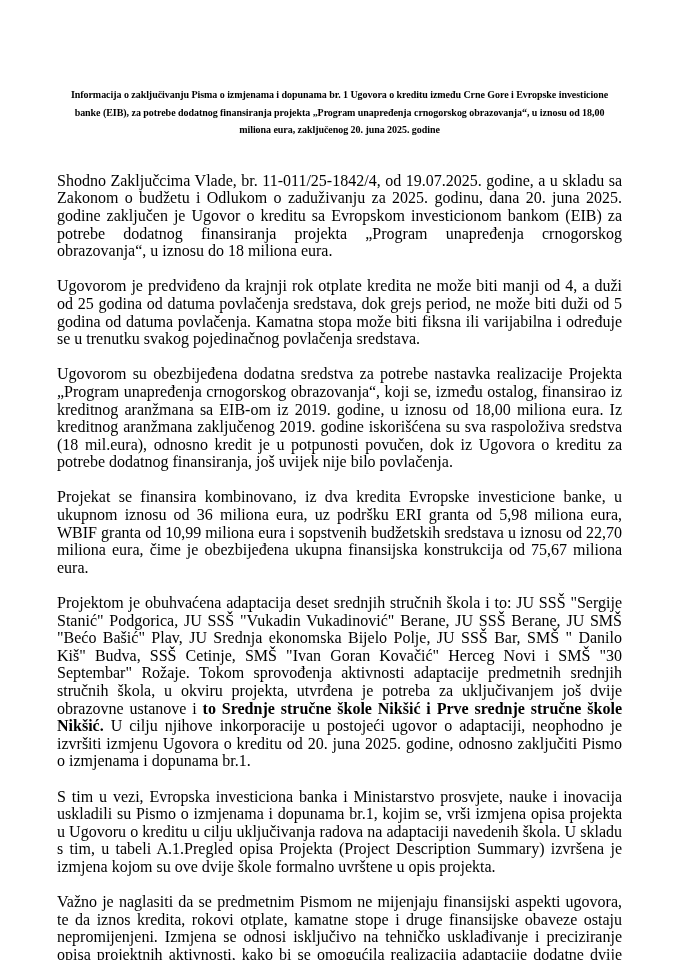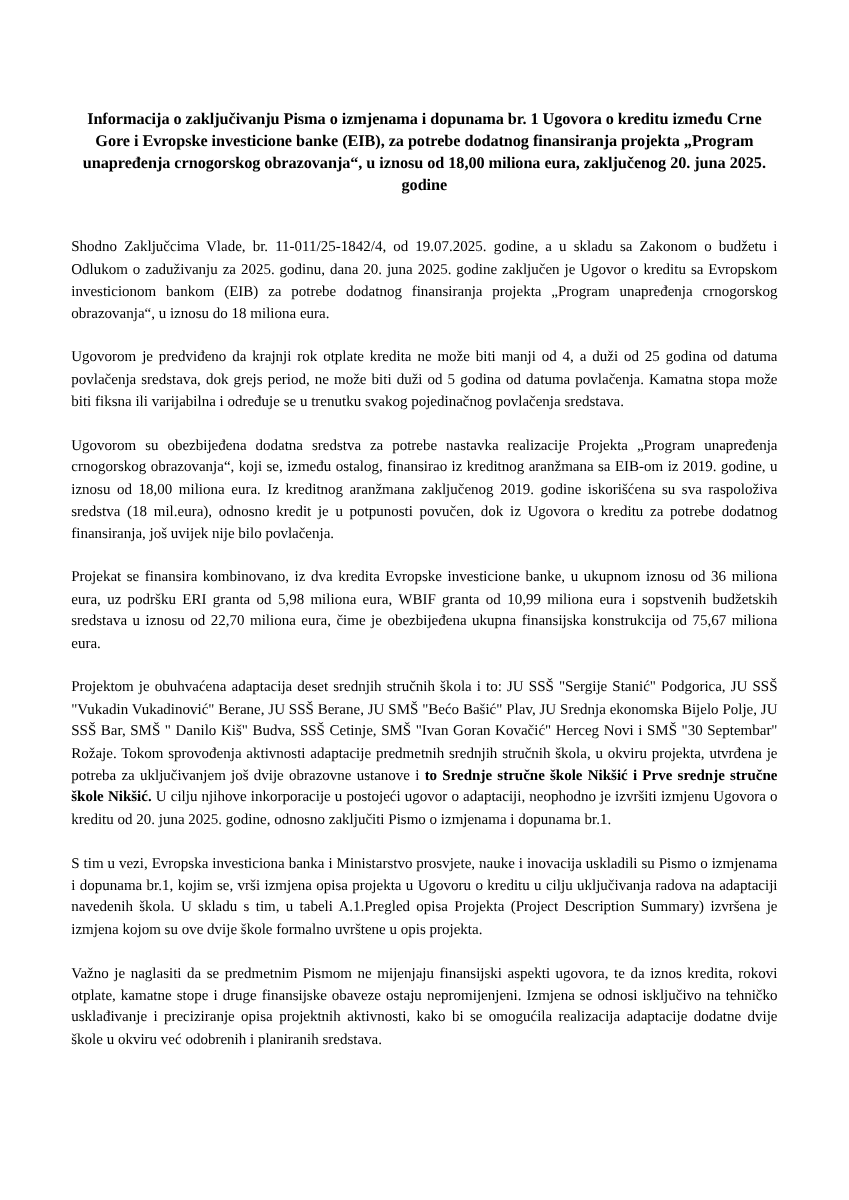--- a/index.html
+++ b/index.html
@@ -15,30 +15,30 @@
     overflow: hidden;
   }
   .page {
     width: 679px;
     height: 960px;
     box-sizing: border-box;
     padding: 86px 57px 0 57px;
     background: #ffffff;
   }
   .doc-title {
-    font-size: 13px;
+    font-size: 10px;
     font-weight: bold;
     line-height: 17.6px;
     text-align: center;
     margin: 0 0 0 0;
     padding: 0 6px;
     letter-spacing: -0.05px;
   }
   .body-para {
-    font-size: 12px;
+    font-size: 16px;
     line-height: 17.6px;
     text-align: justify;
     text-justify: inter-word;
     margin: 0;
     padding: 0;
     hyphens: none;
   }
   .spacer-title-body {
     height: 33px;
   }

